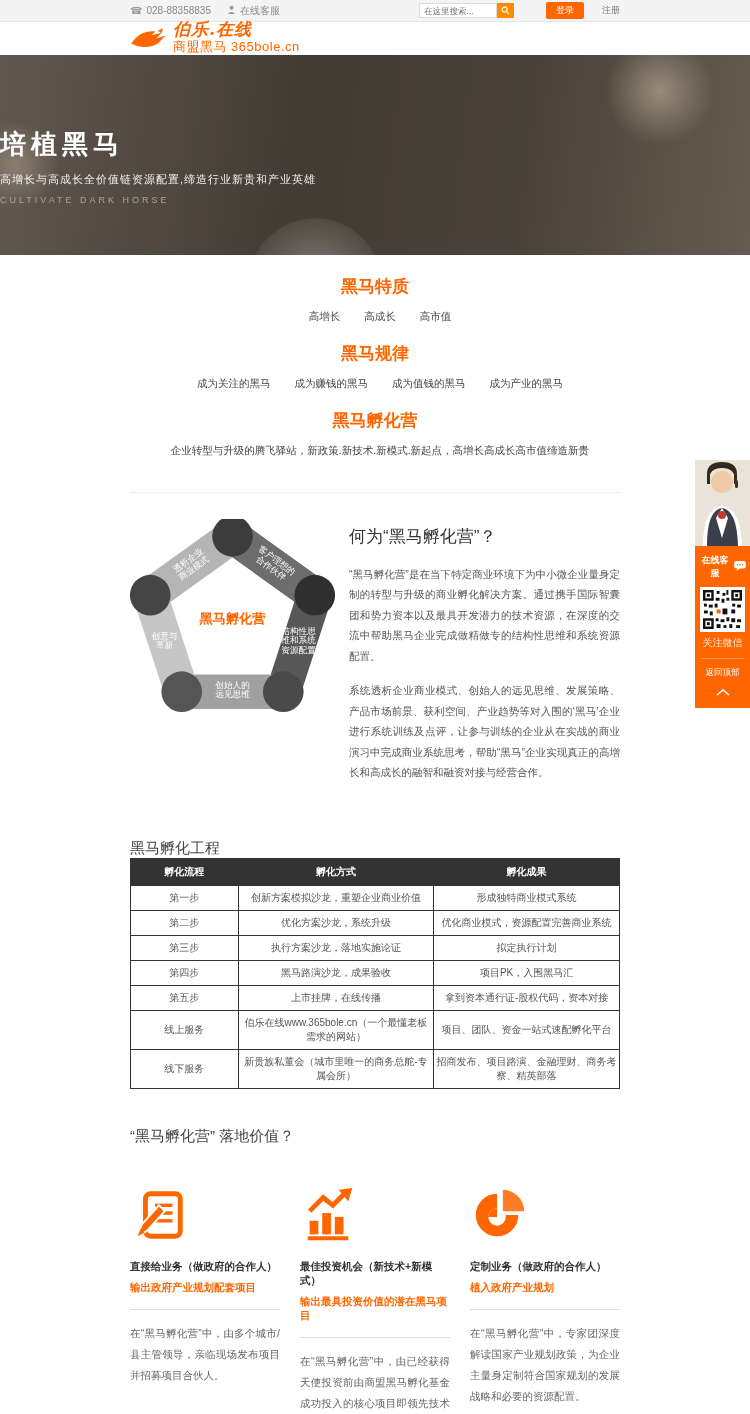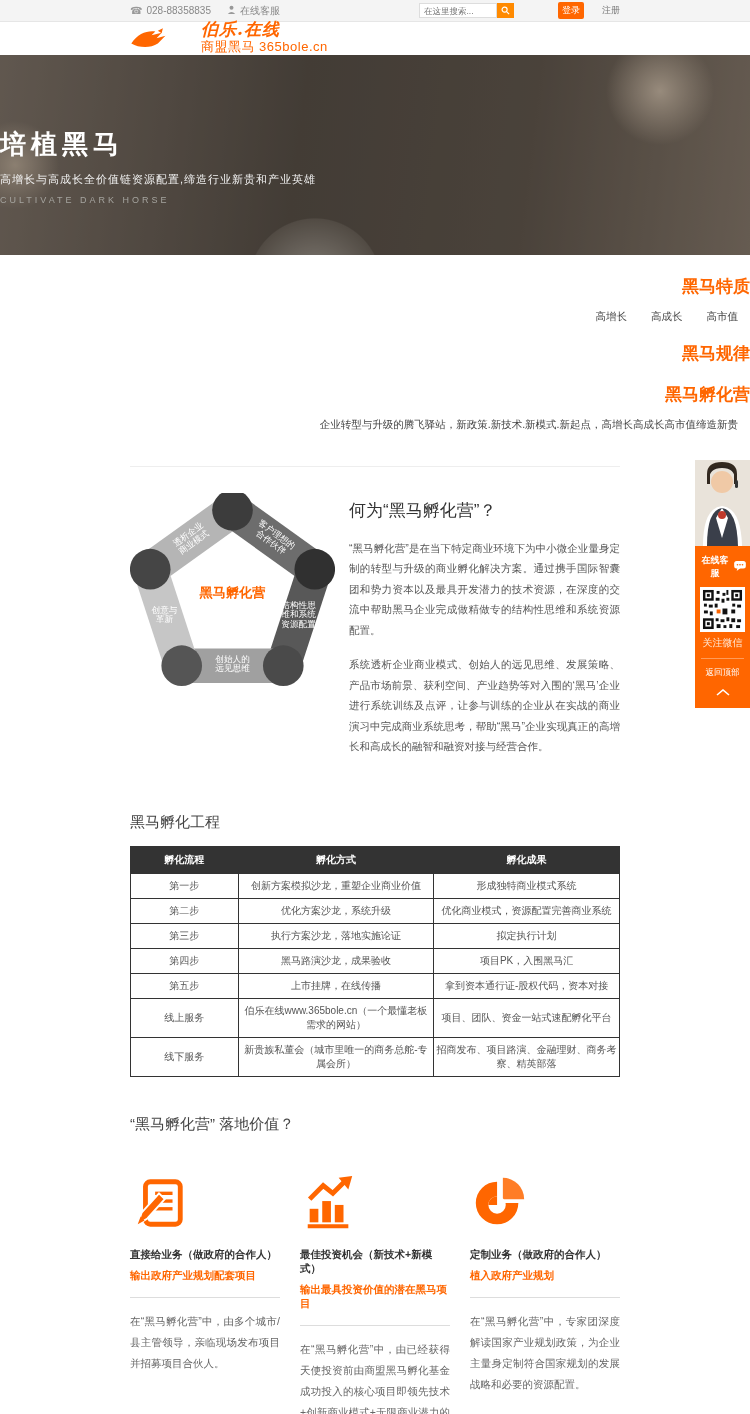--- a/index.html
+++ b/index.html
@@ -8,27 +8,27 @@
 
   
   .topbar { height:22px; background:#f4f4f4; border-bottom:1px solid #e6e6e6; display:flex; align-items:center; font-size:10px; color:#888; }
   .topbar-inner { width:490px; margin:0 auto; display:flex; align-items:center; }
   .topbar .tb-item { display:flex; align-items:center; margin-right:16px; }
   .tb-icon { color:#999; font-size:10px; margin-right:4px; }
   .tb-spacer { flex:1; }
   .search-box { display:flex; align-items:center; }
   .search-input { width:78px; height:15px; border:1px solid #ddd; background:#fff; font-size:8.5px; padding:0 4px; color:#666; outline:none; }
   .search-btn { width:17px; height:15px; background:#ff8a00; border:none; display:flex; align-items:center; justify-content:center; cursor:pointer; }
-  .login-btn { background:#ff6600; color:#fff; font-size:9px; border:none; border-radius:2px; padding:2px 4px; margin-left:44px; cursor:pointer; }
+  .login-btn { background:#ff6600; color:#fff; font-size:9px; border:none; border-radius:2px; padding:2px 10px; margin-left:32px; cursor:pointer; }
   .register-link { color:#777; font-size:9px; margin-left:18px; cursor:pointer; text-decoration:none; }
 
   
   .header { height:33px; background:#fff; display:flex; align-items:center; }
   .header-inner { width:490px; margin:0 auto; display:flex; align-items:center; height:100%; }
-  .logo { display:flex; align-items:center; margin-right:24px; cursor:pointer;gap:28px; }
+  .logo { display:flex; align-items:center; margin-right:24px; cursor:pointer; }
   .logo-mark { width:38px; height:24px; margin-right:5px; }
   .logo-text-cn { font-family:"DejaVu Serif","Liberation Serif",serif; font-style:italic; font-weight:bold; color:#ff6600; font-size:17px; line-height:17px; letter-spacing:1px; }
   .logo-text-sub { font-size:13px; color:#ff6600; font-weight:normal; letter-spacing:.5px; }
   .nav { display:flex; flex:1; justify-content:space-between; height:100%; align-items:center; }
   .nav-item { font-size:10.5px; color:#555; text-decoration:none; position:relative; height:100%; display:flex; align-items:center; padding:0 2px; cursor:pointer; }
   .nav-item.active { color:#ff6600; }
   .nav-item.active::after { content:""; position:absolute; left:2px; right:2px; bottom:3px; height:2px; background:#ff6600; }
 
   
   .hero { height:200px; position:relative; overflow:hidden;
@@ -39,39 +39,39 @@
       linear-gradient(97deg,#8f8276 0%, #5f564d 40%, #6b6055 70%, #98897a 100%);
   }
   .hero::before { content:""; position:absolute; inset:0; background:rgba(22,19,16,.38); }
   .hero-content { position:relative; z-index:2; text-align:left; padding-top:72px; }
   .hero-title { color:#fff; font-size:26px; font-weight:bold; letter-spacing:5px; }
   .hero-sub { color:#f2f2f2; font-size:11px; margin-top:10px; letter-spacing:1px; }
   .hero-en { color:#a5a49f; font-size:9px; margin-top:8px; letter-spacing:3px; }
 
   
   .intro { padding:20px 0 16px; text-align:center; }
-  .intro-block { margin-bottom:18px;text-align:right; }
+  .intro-block { margin-bottom:18px; }
   .intro-title { color:#ff6600; font-size:17px; font-weight:bold; margin-bottom:12px; }
   .intro-items { font-size:10.5px; color:#444;padding-left:10px; }
   .intro-item { display:inline-block; margin:0 12px; }
 
   .container { width:490px; margin:0 auto; }
 
   
   .camp { border-top:1px solid #eee; padding:26px 0 28px; display:flex; }
   .pentagon-wrap { width:205px; flex:none; }
   .camp-text { flex:1; padding-left:14px; }
   .camp-heading { font-size:17px; color:#333; font-weight:normal; margin:6px 0 16px; }
   .camp-p { font-size:10.5px; color:#555; line-height:1.95; margin-bottom:14px; text-align:justify; }
   .pent-label { fill:#fff; font-size:8.5px; text-anchor:middle; }
   .pent-center { fill:#ff6600; font-size:13px; font-weight:bold; text-anchor:middle; }
 
   
   .project { margin-top:14px; }
-  .section-heading { font-size:15px; color:#444; font-weight:normal; margin-bottom:14px; }
+  .section-heading { font-size:15px; color:#444; font-weight:normal; }
   table.incubate { width:100%; border-collapse:collapse; }
   table.incubate th { background:#333; color:#fff; font-size:10px; font-weight:bold; padding:6px 2px; border:1px solid #333; }
   table.incubate td { font-size:10px; color:#555; text-align:center; padding:5px 2px; border:1px solid #333; }
   table.incubate th:nth-child(1), table.incubate td:nth-child(1){ width:22%; }
   table.incubate th:nth-child(2), table.incubate td:nth-child(2){ width:40%; }
 
   
   .value { margin-top:38px; }
   .value .section-heading { margin-bottom:36px; }
   .value-cols { display:flex; gap:20px; }
@@ -154,20 +154,21 @@
     </div>
   </div>
 
   <div class="intro" id="intro-sections">
       <div class="intro-block">
         <h2 class="intro-title">黑马特质</h2>
         <div class="intro-items"><span class="intro-item">高增长</span><span class="intro-item">高成长</span><span class="intro-item">高市值</span></div>
       </div>
       <div class="intro-block">
         <h2 class="intro-title">黑马规律</h2>
+        <div class="intro-items"><span class="intro-item">成为关注的黑马</span><span class="intro-item">成为赚钱的黑马</span><span class="intro-item">成为值钱的黑马</span><span class="intro-item">成为产业的黑马</span></div>
       </div>
       <div class="intro-block">
         <h2 class="intro-title">黑马孵化营</h2>
         <div class="intro-items"><span class="intro-item">企业转型与升级的腾飞驿站，新政策.新技术.新模式.新起点，高增长高成长高市值缔造新贵</span></div>
       </div>
     </div>
 
   <div class="container">
 
     <div class="camp">

